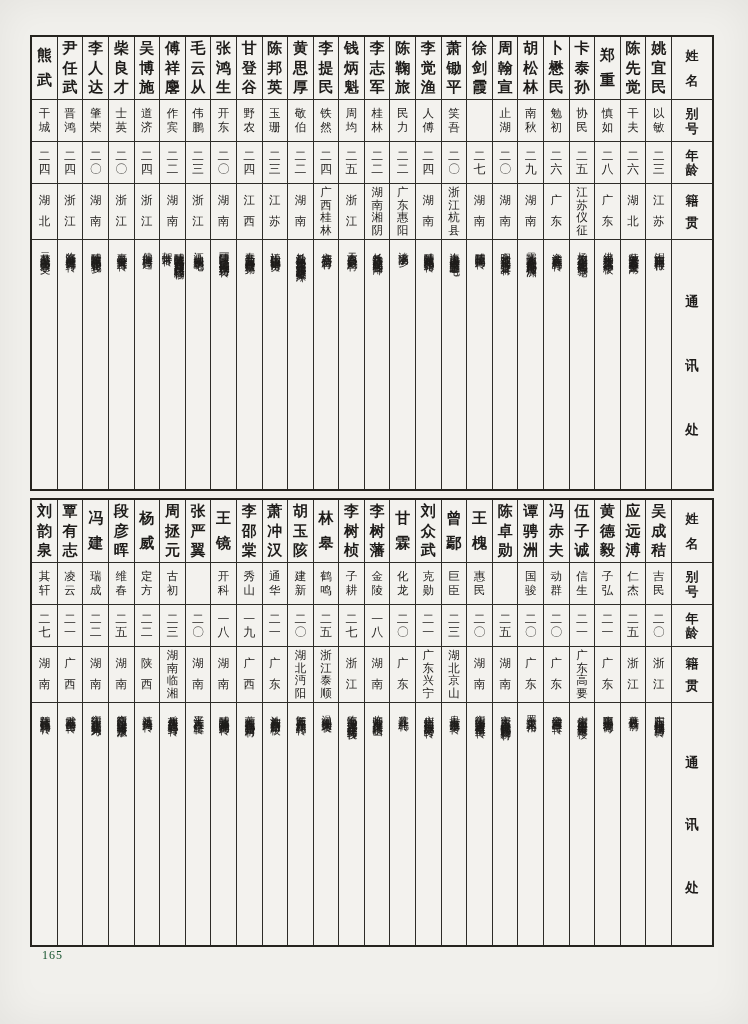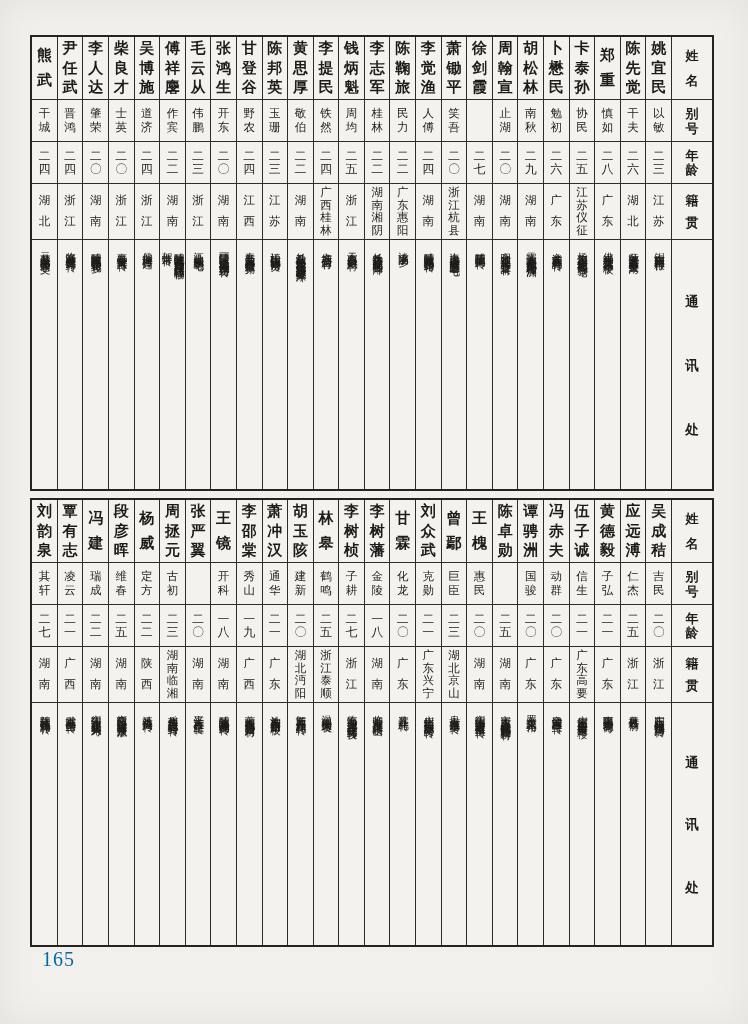--- a/index.html
+++ b/index.html
@@ -69,23 +69,23 @@
     line-height:1.18;
     letter-spacing:1px;
     white-space:pre-line;
   }
   .hdr{font-weight:700;font-size:13px;line-height:1;}
   .hdr.cell-addr{flex-direction:column;justify-content:space-evenly;align-items:center;font-size:13.5px;}
 
   .page-number{
     position:absolute;
     left:42px;top:948px;
-    font-size:20px;
+    font-size:12px;
     letter-spacing:1px;
-    color:#0369a1;
+    color:#14532d;
   }
 </style>
 </head>
 <body>
 
 <div class="page">
 
   <div class="dir-table t1">
     <div class="header-col">
       <div class="cell cell-name hdr spread">

